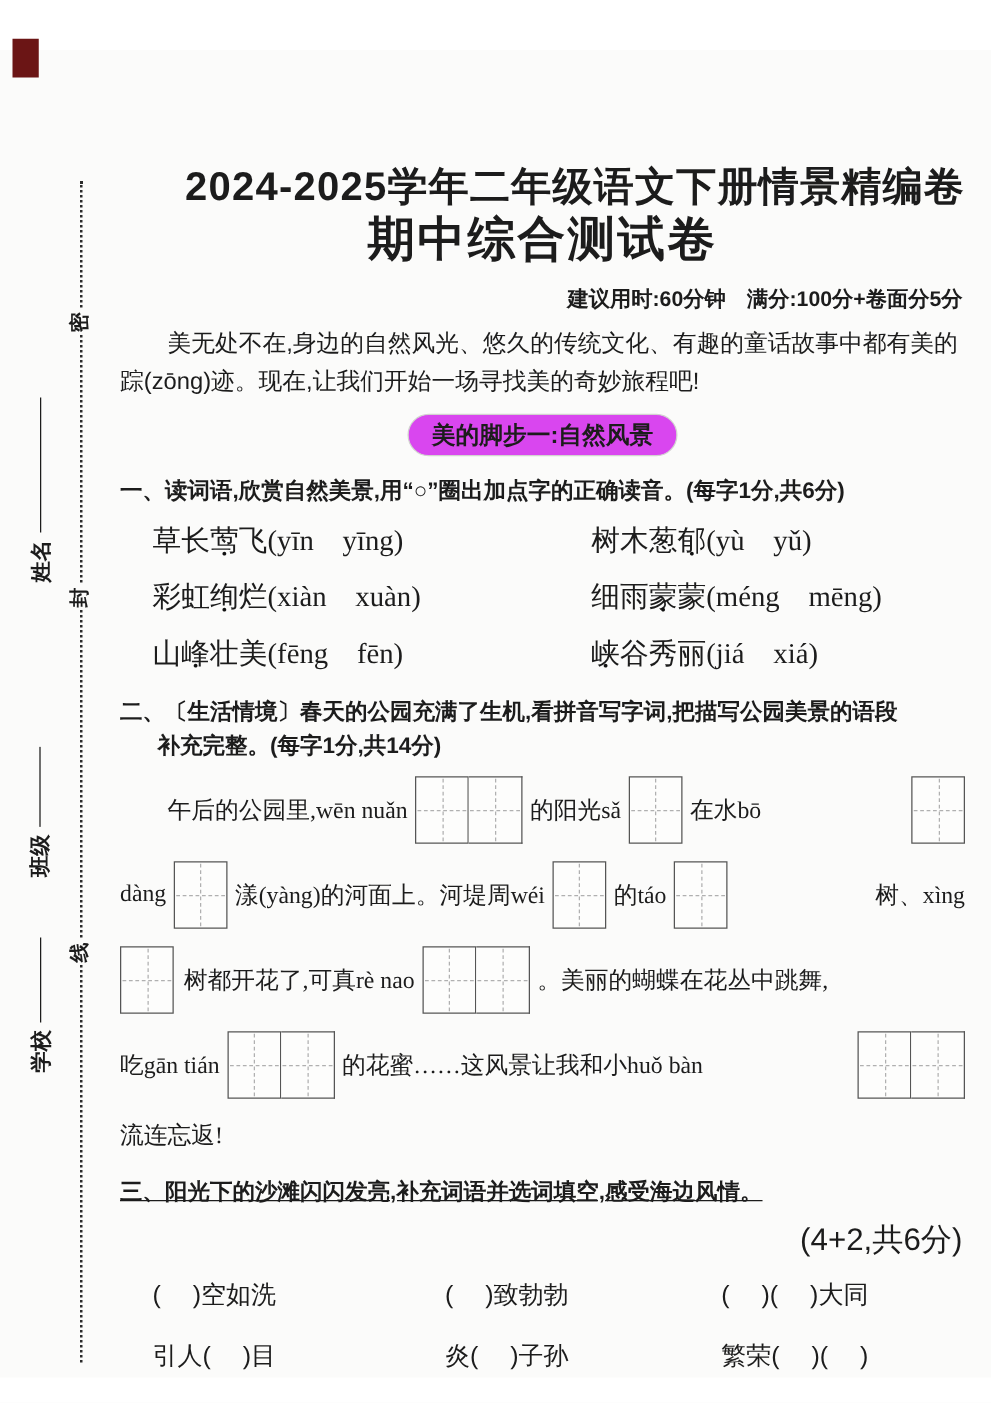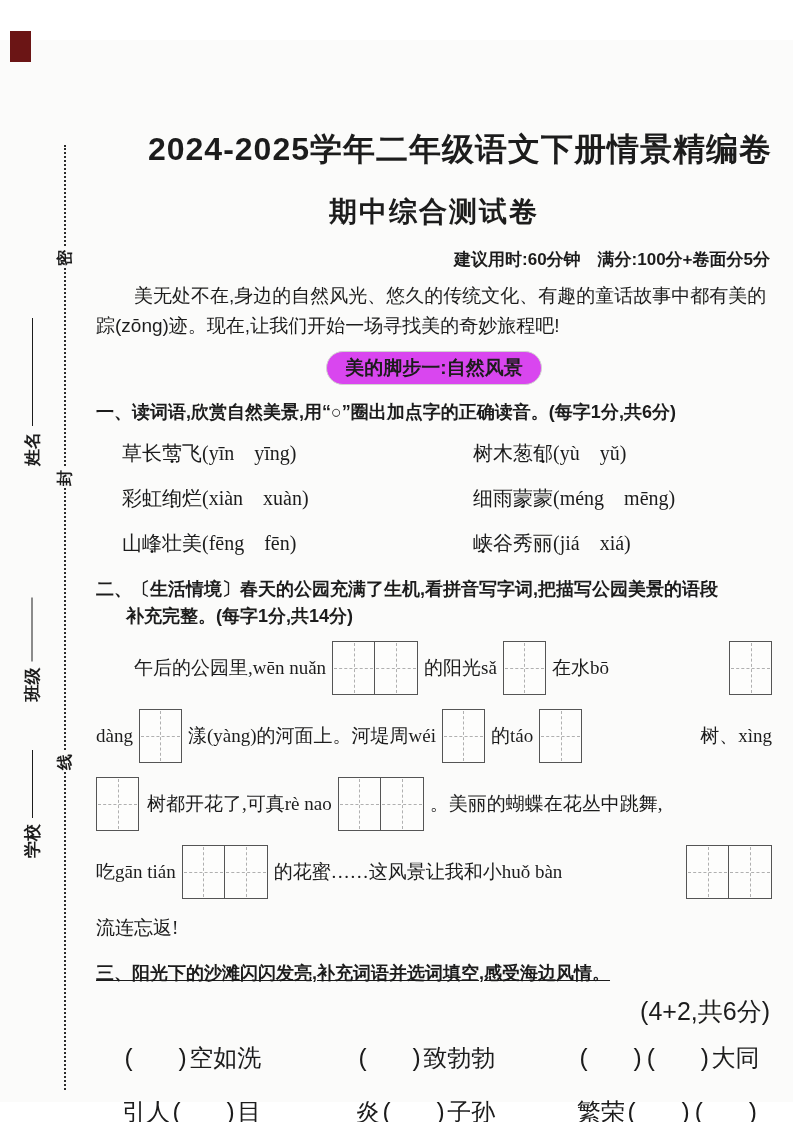--- a/index.html
+++ b/index.html
@@ -19,54 +19,54 @@
   }
   .seal-field{
     position:absolute;display:flex;align-items:center;gap:6px;
     transform:rotate(-90deg);transform-origin:center center;
     font-size:17px;font-weight:bold;white-space:nowrap;
   }
   .seal-blank{display:inline-block;height:0;border-bottom:1.5px solid #1c1c1c;}
   
   .main{position:absolute;left:96px;top:128px;width:676px;}
   .title1{font-size:32px;font-weight:bold;text-align:right;line-height:42px;letter-spacing:1px;}
-  .title2{font-size:28px;font-weight:bold;text-align:center;line-height:40px;margin-top:22px;letter-spacing:2px;}
+  .title2{font-size:38px;font-weight:bold;text-align:center;line-height:40px;margin-top:2px;letter-spacing:2px;}
   .meta{font-size:17px;font-weight:bold;text-align:right;margin-top:16px;padding-right:2px;}
   .intro{font-size:19px;line-height:30px;text-indent:2em;margin:10px 0 0 0;}
   .badge-row{text-align:center;margin-top:10px;}
   .badge{
     display:inline-block;background:#d946ef;border:1px solid #d2d2d0;border-radius:17px;
     padding:3px 18px;font-size:19px;font-weight:bold;
   }
   .q-prompt{font-size:18px;font-weight:bold;line-height:27px;margin-top:14px;}
   .q-prompt2{font-size:18px;font-weight:bold;line-height:27px;padding-left:30px;}
   
   .q1-grid{
     display:grid;grid-template-columns:54% 46%;row-gap:15px;
-    margin:12px 0 0 26px;font-family:"Liberation Serif",serif;font-size:20px;line-height:30px;
+    margin:12px 0 0 26px;font-family:"Liberation Serif",serif;font-size:23px;line-height:30px;
   }
   .dotchar{position:relative;}
   .dotchar::after{content:"•";position:absolute;left:50%;transform:translateX(-50%);bottom:-13px;font-size:13px;color:#111;}
   
   .passage{margin-top:4px;font-family:"Liberation Serif",serif;font-size:19px;}
   .p-line{display:flex;align-items:center;min-height:68px;white-space:nowrap;}
   .p-line .txt{display:inline-block;text-align:right;}
   .indent2{padding-left:38px;}
   .mla{margin-left:auto;}
   .gap{margin-left:6px;margin-right:6px;}
   .tzg{display:flex;flex:0 0 auto;}
   .tzg .cell{width:43px;height:54px;border:1.6px solid #555;position:relative;box-sizing:border-box;background:#fdfdfc;}
   .tzg .cell + .cell{border-left:none;}
   .tzg .cell::before{content:"";position:absolute;left:1px;right:1px;top:50%;border-top:1px dashed #b0b0b0;}
   .tzg .cell::after{content:"";position:absolute;top:1px;bottom:1px;left:50%;border-left:1px dashed #b0b0b0;}
   
   .q3-score{font-family:Liberation Sans, sans-serif;font-size:25px;text-align:right;margin-top:8px;padding-right:2px;}
   .q3-grid{
     display:grid;grid-template-columns:36% 34% 30%;row-gap:22px;
-    margin:14px 0 0 26px;font-family:Liberation Mono, monospace;font-size:24px;
+    margin:14px 0 0 26px;font-family:Liberation Sans, sans-serif;font-size:20px;
   }
 </style>
 </head>
 <body>
 
 <div class="scan-page"></div>
 <div class="scan-mark"></div>
 
 <div class="seal-line"></div>
 <span class="seal-char" style="top:248px;">密</span>

